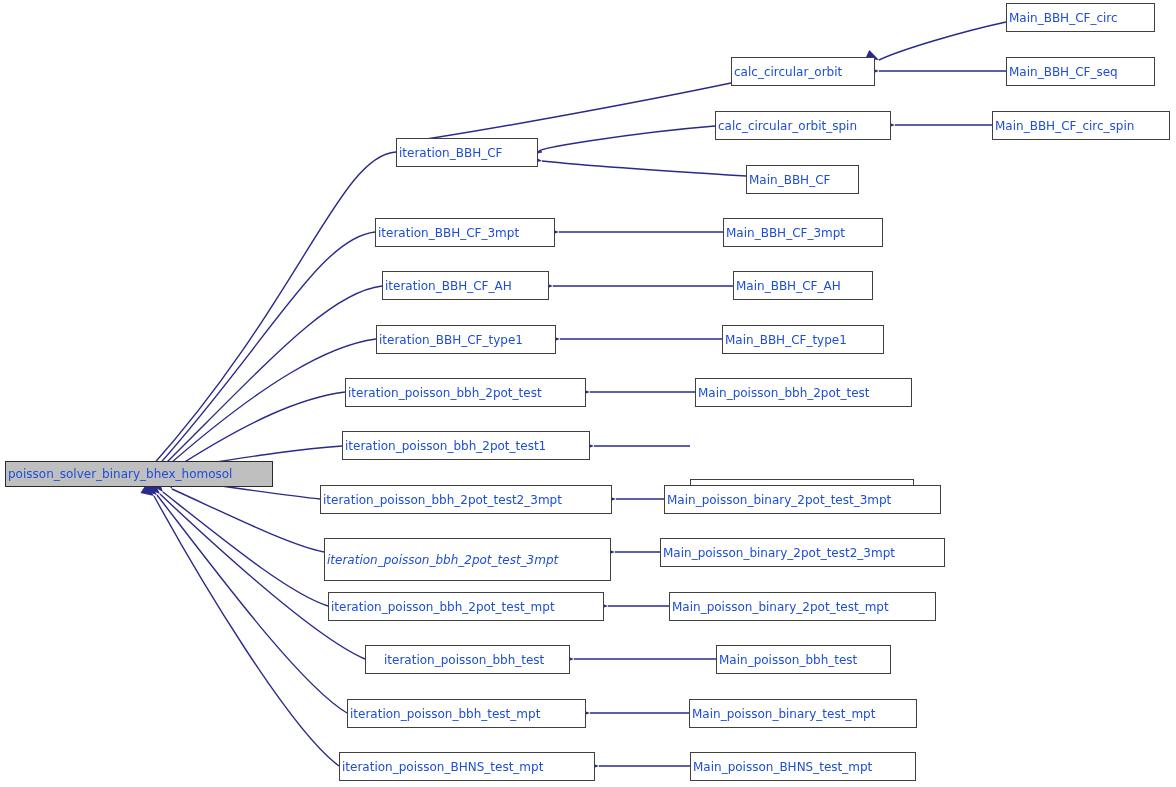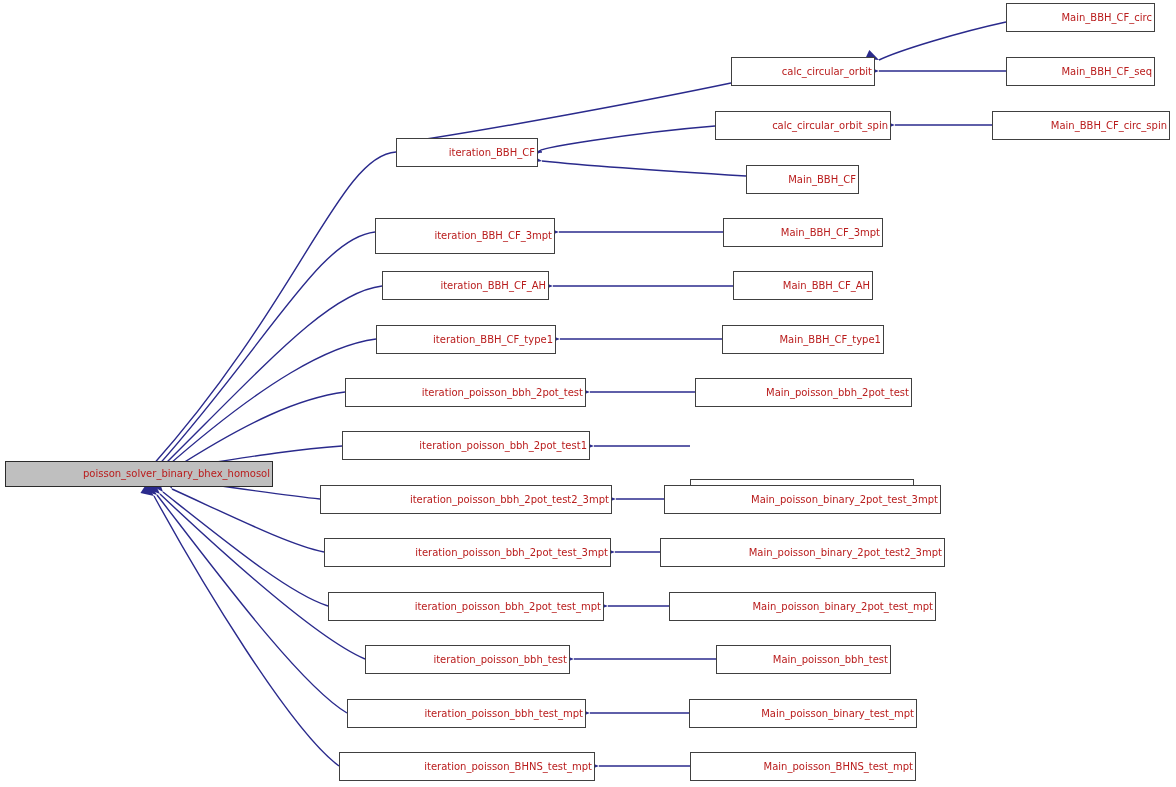--- a/index.html
+++ b/index.html
@@ -21,26 +21,26 @@
     top: 0;
     width: 1176px;
     height: 787px;
     pointer-events: none;
   }
   .node {
     position: absolute;
     box-sizing: border-box;
     border: 1px solid #404040;
     background: #ffffff;
-    color: #b91c1c;
-    font-size: 10px;
+    color: #1d4ed8;
+    font-size: 12px;
     line-height: 1;
     display: flex;
     align-items: center;
-    justify-content: flex-end;
+    justify-content: flex-start;
     white-space: nowrap;
     letter-spacing: 0px;
   }
   .node.root {
     background: #bfbfbf;
     border: 1px solid #2b2b2b;
   }
   .node-label {
     display: block;
     padding: 0 2px;
@@ -185,21 +185,21 @@
     </div>
     <div class="node" style="left: 1006px; top: 3px; width: 149px; height: 29px;">
       <span class="node-label">Main_BBH_CF_circ</span>
     </div>
     <div class="node" style="left: 1006px; top: 57px; width: 149px; height: 29px;">
       <span class="node-label">Main_BBH_CF_seq</span>
     </div>
     <div class="node" style="left: 992px; top: 111px; width: 178px; height: 29px;">
       <span class="node-label">Main_BBH_CF_circ_spin</span>
     </div>
-    <div class="node" style="left: 375px; top: 218px; width: 180px; height: 36px;">
+    <div class="node" style="left: 375px; top: 218px; width: 180px; height: 29px;">
       <span class="node-label">iteration_BBH_CF_3mpt</span>
     </div>
     <div class="node" style="left: 723px; top: 218px; width: 160px; height: 29px;">
       <span class="node-label">Main_BBH_CF_3mpt</span>
     </div>
     <div class="node" style="left: 382px; top: 271px; width: 167px; height: 29px;">
       <span class="node-label">iteration_BBH_CF_AH</span>
     </div>
     <div class="node" style="left: 733px; top: 271px; width: 140px; height: 29px;">
       <span class="node-label">Main_BBH_CF_AH</span>
@@ -221,21 +221,21 @@
     </div>
     <div class="node" style="left: 690px; top: 431px; width: 224px; height: 29px; margin-top: 48px;">
       <span class="node-label">Main_poisson_bbh_2pot_test1</span>
     </div>
     <div class="node" style="left: 320px; top: 485px; width: 292px; height: 29px;">
       <span class="node-label">iteration_poisson_bbh_2pot_test2_3mpt</span>
     </div>
     <div class="node" style="left: 664px; top: 485px; width: 277px; height: 29px;">
       <span class="node-label">Main_poisson_binary_2pot_test_3mpt</span>
     </div>
-    <div class="node" style="left: 324px; top: 538px; width: 287px; height: 29px;">
+    <div class="node" style="left: 324px; top: 538px; width: 287px; height: 43px; font-style: italic;">
       <span class="node-label">iteration_poisson_bbh_2pot_test_3mpt</span>
     </div>
     <div class="node" style="left: 660px; top: 538px; width: 285px; height: 29px;">
       <span class="node-label">Main_poisson_binary_2pot_test2_3mpt</span>
     </div>
     <div class="node" style="left: 328px; top: 592px; width: 276px; height: 29px;">
       <span class="node-label">iteration_poisson_bbh_2pot_test_mpt</span>
     </div>
     <div class="node" style="left: 669px; top: 592px; width: 267px; height: 29px;">
       <span class="node-label">Main_poisson_binary_2pot_test_mpt</span>

